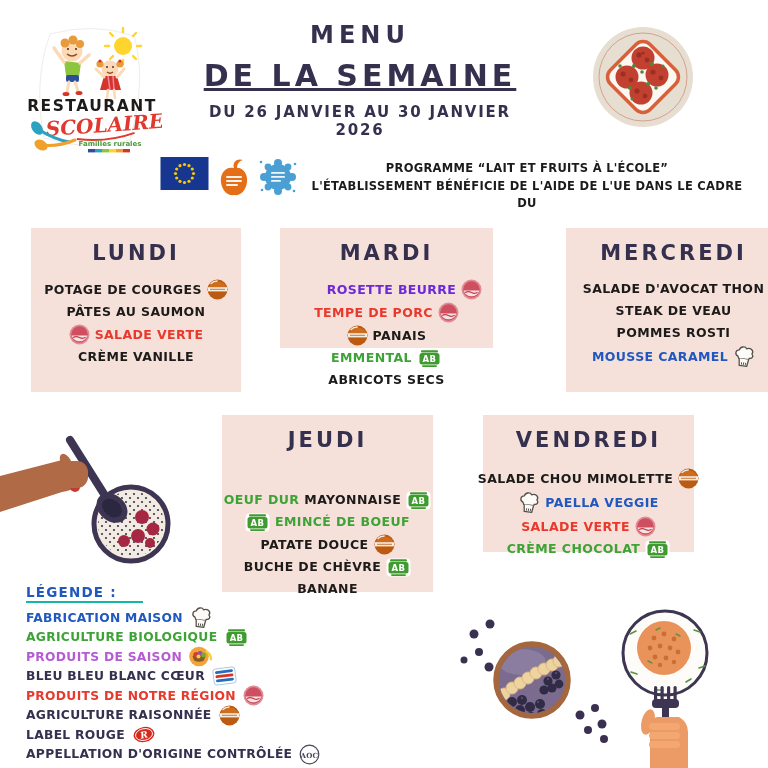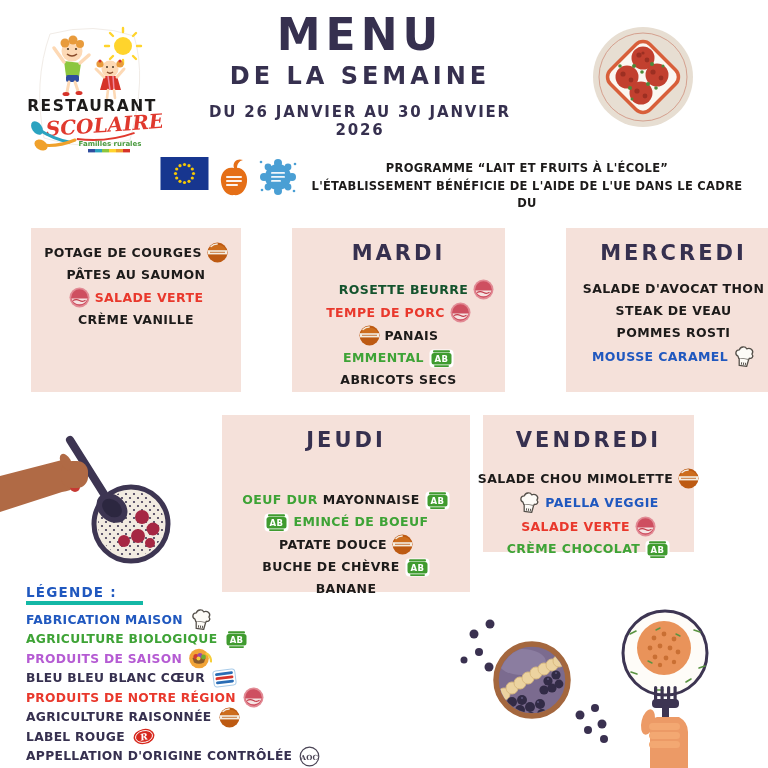--- a/index.html
+++ b/index.html
@@ -6,49 +6,49 @@
   body{
     width:768px;height:768px;position:relative;overflow:hidden;
     background:#ffffff;
     font-family:"DejaVu Sans",sans-serif;
   }
   .abs{position:absolute;}
 
   
   .logo{left:22px;top:24px;width:140px;height:134px;}
   .title-block{left:192px;top:14px;width:336px;text-align:center;color:#36304f;}
-  .title-main{font-size:44px;font-weight:800;letter-spacing:5px;line-height:42px;}
-  .title-sub{font-size:24px;font-weight:800;letter-spacing:4px;line-height:40px;}
+  .title-main{font-size:24px;font-weight:800;letter-spacing:5px;line-height:42px;}
+  .title-sub{font-size:30px;font-weight:800;letter-spacing:4px;line-height:40px;text-decoration:underline;}
   .title-date{font-size:15px;font-weight:700;letter-spacing:1.8px;margin-top:7px;}
   .plate-illus{left:590px;top:24px;}
 
   
   .eu-row{left:160px;top:157px;display:flex;align-items:flex-start;gap:8px;}
   .eu-text{width:432px;margin-left:6px;margin-top:3px;text-align:center;
     font-size:11.5px;font-weight:700;line-height:17.5px;letter-spacing:0.3px;color:#1d1b1a;}
 
   
   .day-card{position:absolute;background:#f5e1da;}
   #card-0{left:31px;top:228px;width:210px;height:164px;}
-  #card-1{left:292px;top:228px;width:213px;height:164px;}
+  #card-1{left:280px;top:228px;width:213px;height:120px;}
   #card-2{left:566px;top:228px;width:215px;height:164px;}
-  #card-3{left:222px;top:415px;width:248px;height:177px;}
+  #card-3{left:222px;top:415px;width:211px;height:177px;}
   #card-4{left:483px;top:415px;width:211px;height:137px;}
   .day-title{margin-top:13px;text-align:center;font-size:21px;font-weight:800;letter-spacing:3px;color:#36304f;}
   .day-items{display:flex;flex-direction:column;align-items:center;gap:2px;margin-top:14px;}
   #card-3 .day-items{margin-top:38px;}
   #card-4 .day-items{margin-top:16px;justify-content:center;}
   .menu-line{display:flex;align-items:center;justify-content:center;gap:5px;
     font-size:12.5px;font-weight:700;letter-spacing:0.4px;line-height:20px;white-space:nowrap;}
   .badge{display:inline-flex;align-items:center;}
 
   
   .legend{left:26px;top:582px;width:300px;}
   .legend-title{display:inline-block;font-size:13.5px;font-weight:800;letter-spacing:1.2px;color:#2058bf;
-    border-bottom:4px solid #14b8a6;padding:0 26px 1px 0;margin-bottom:5px;}
+    border-bottom:2px solid #14b8a6;padding:0 26px 1px 0;margin-bottom:5px;}
   .legend-row{display:flex;align-items:center;gap:7px;height:19.5px;
     font-size:12.3px;font-weight:700;letter-spacing:0.3px;white-space:nowrap;}
 
   
   .pan-illus{left:0px;top:424px;}
   .berry-illus{left:452px;top:612px;}
   .fork-illus{left:598px;top:606px;}
 </style>
 </head>
 <body>
@@ -219,20 +219,21 @@
       </g>
     </svg>
   </span>
   <div class="eu-text">
     <div>PROGRAMME “LAIT ET FRUITS À L'ÉCOLE”</div>
     <div>L'ÉTABLISSEMENT BÉNÉFICIE DE L'AIDE DE L'UE DANS LE CADRE DU</div>
   </div>
 </div>
 
 <div class="day-card" id="card-0">
+  <div class="day-title">LUNDI</div>
   <div class="day-items">
       <div class="menu-line">
         <span style="color: rgb(29, 27, 26);">POTAGE DE COURGES</span>
         <span class="badge">
           <svg width="21" height="21" viewBox="0 0 21 21">
             <circle cx="10.5" cy="10.5" r="10" fill="#bd5a12"></circle>
             <path d="M1.6 8.2 a10 10 0 0 1 17.8 0 z" fill="#cd6d1d"></path>
             <rect x="1" y="8.2" width="19" height="4.2" fill="#f4ede1"></rect>
             <path d="M3 10.3 h15" stroke="#bd5a12" stroke-width="0.8"></path>
             <path d="M4 4.6 a9 9 0 0 1 6.2 -2.6" stroke="#f4ede1" stroke-width="1.4" fill="none" stroke-linecap="round"></path>
@@ -255,21 +256,21 @@
       </div>
       <div class="menu-line">
         <span style="color: rgb(29, 27, 26);">CRÈME VANILLE</span>
       </div>
     </div>
 </div>
 <div class="day-card" id="card-1">
   <div class="day-title">MARDI</div>
   <div class="day-items">
       <div class="menu-line">
-        <span style="color: #14532d; padding-left: 36px;">ROSETTE BEURRE</span>
+        <span style="color: #6d28d9; padding-left: 36px;">ROSETTE BEURRE</span>
         <span class="badge">
           <svg width="21" height="21" viewBox="0 0 21 21">
             <circle cx="10.5" cy="10.5" r="10" fill="#e28b95"></circle>
             <circle cx="10.5" cy="10.5" r="8.3" fill="#ce4f60"></circle>
             <path d="M2.6 11.5 a8.3 8.3 0 0 0 15.8 0 z" fill="#f5e3e2"></path>
             <path d="M4 13.5 q3.2 -1.8 6.5 0 q3.2 1.8 6 -0.2" stroke="#c23b4a" stroke-width="1.1" fill="none"></path>
           </svg>
         </span>
       </div>
       <div class="menu-line">

